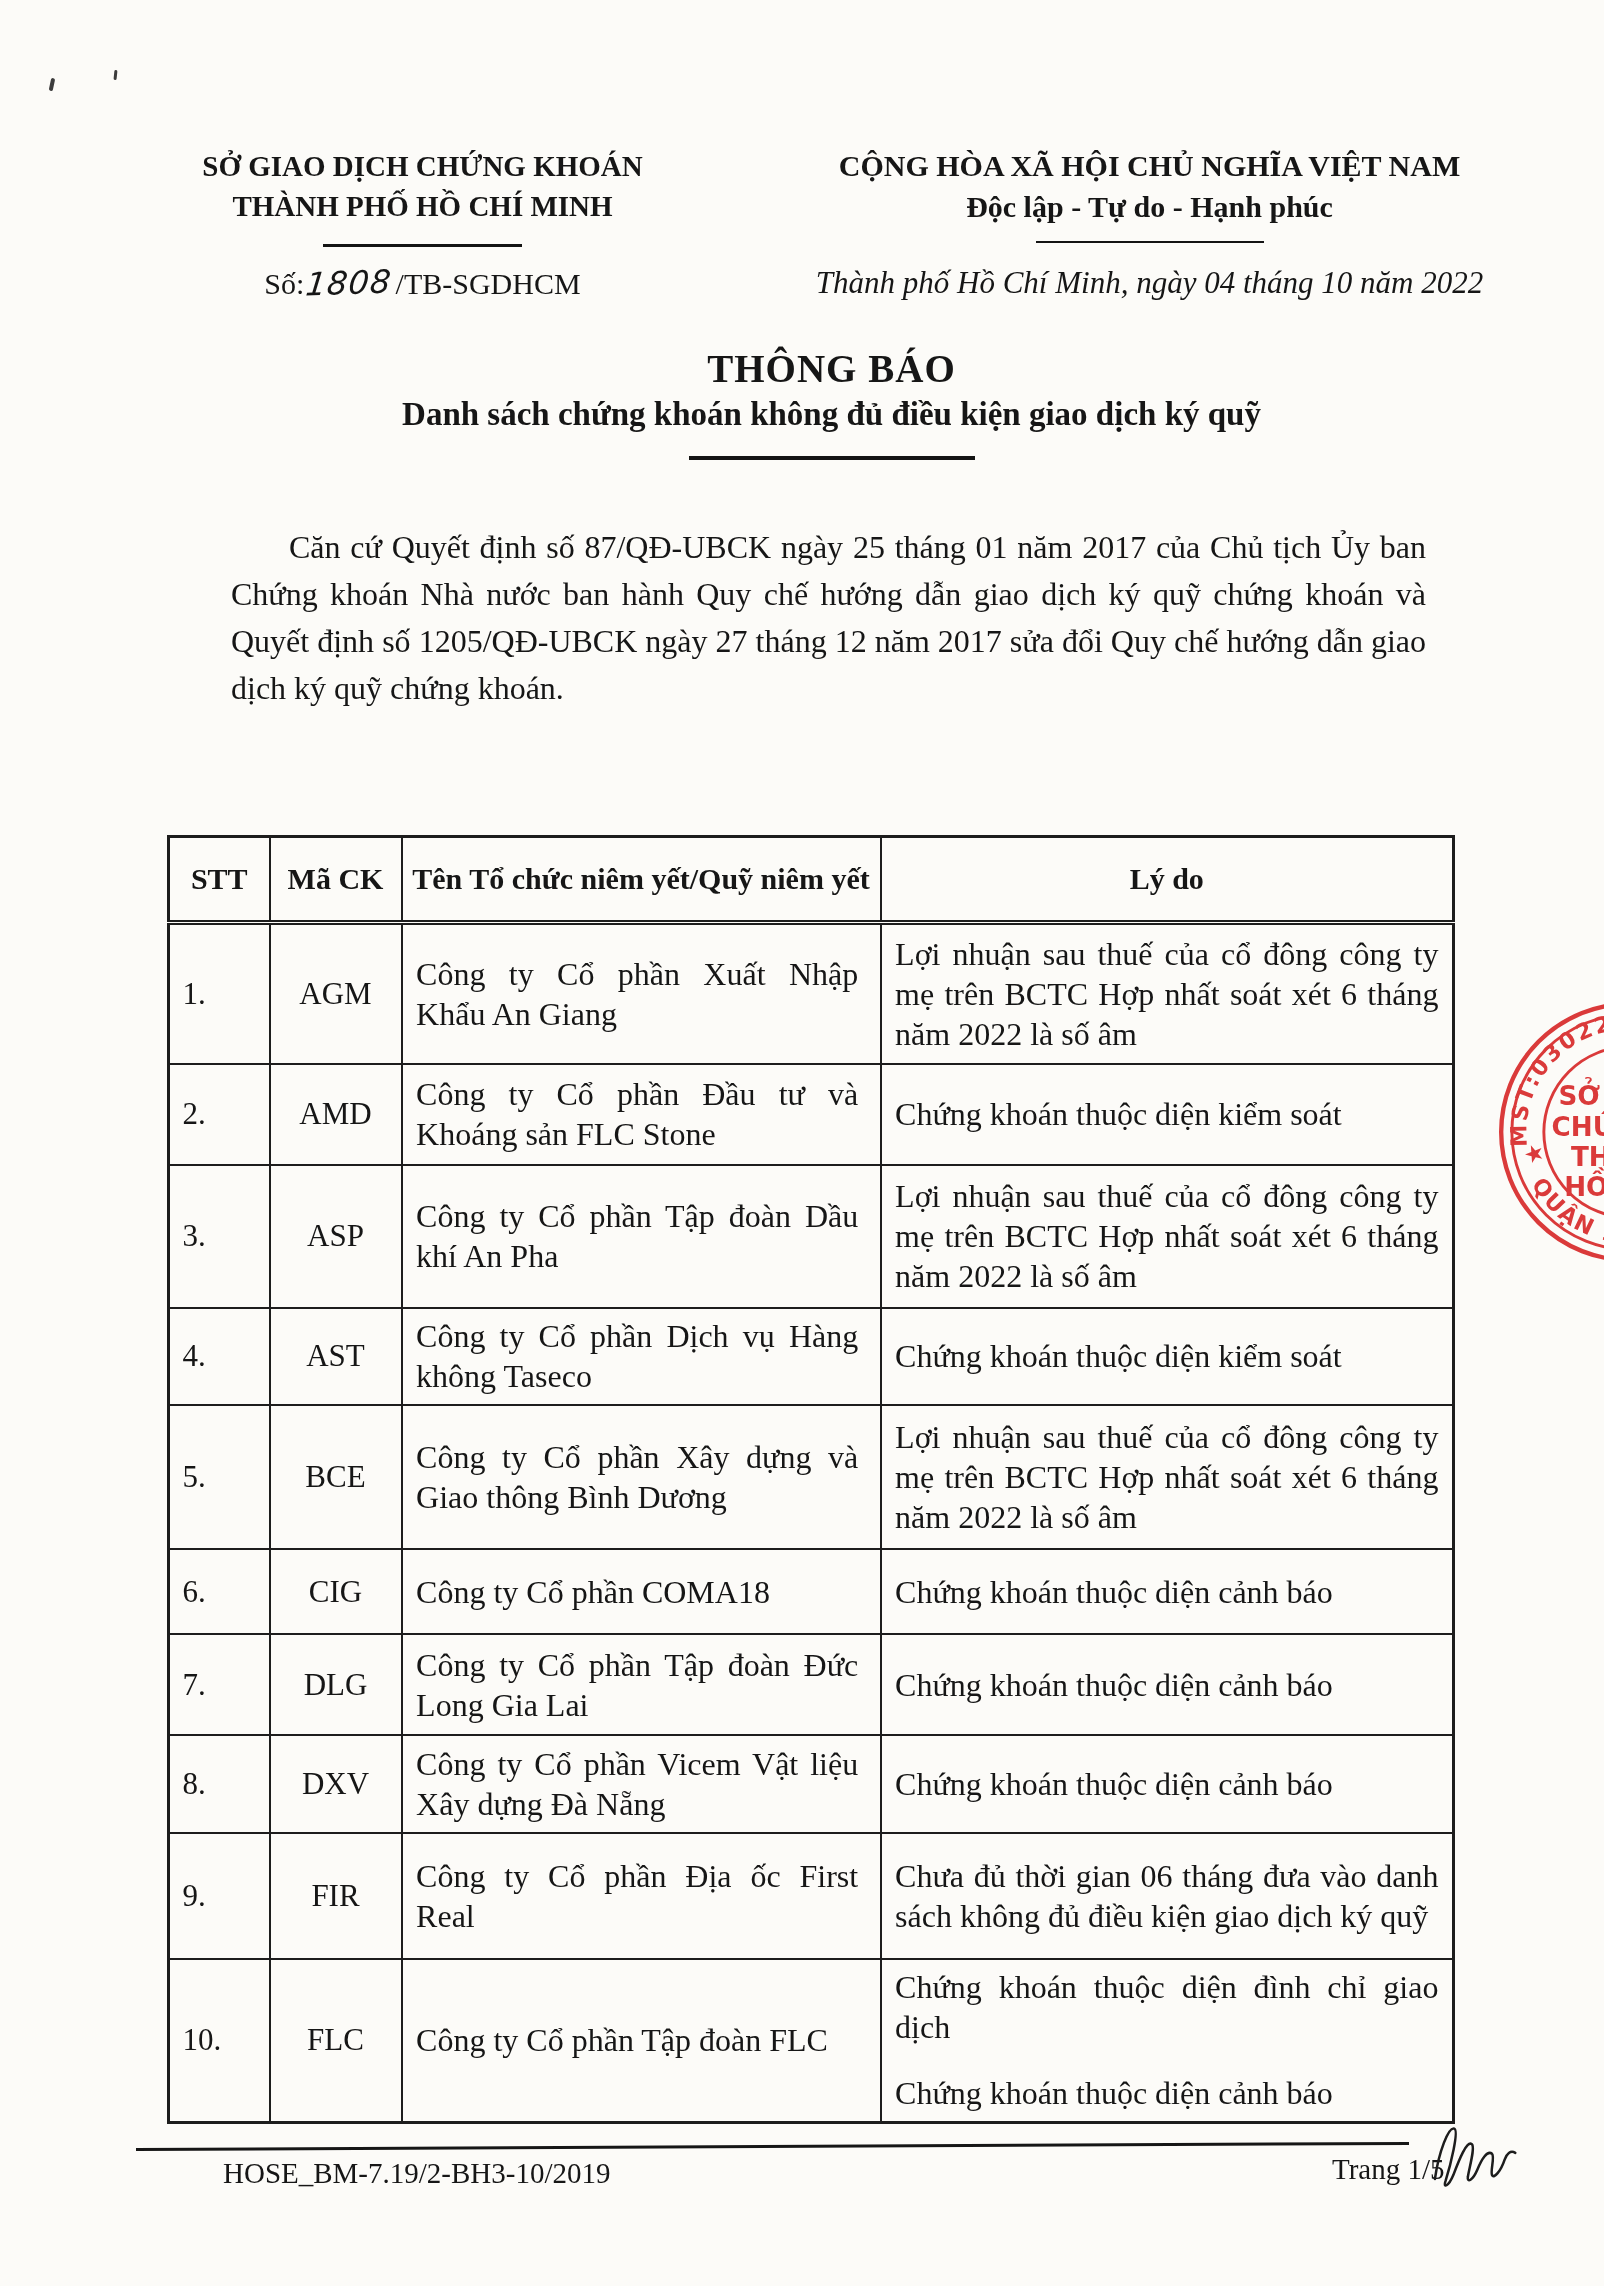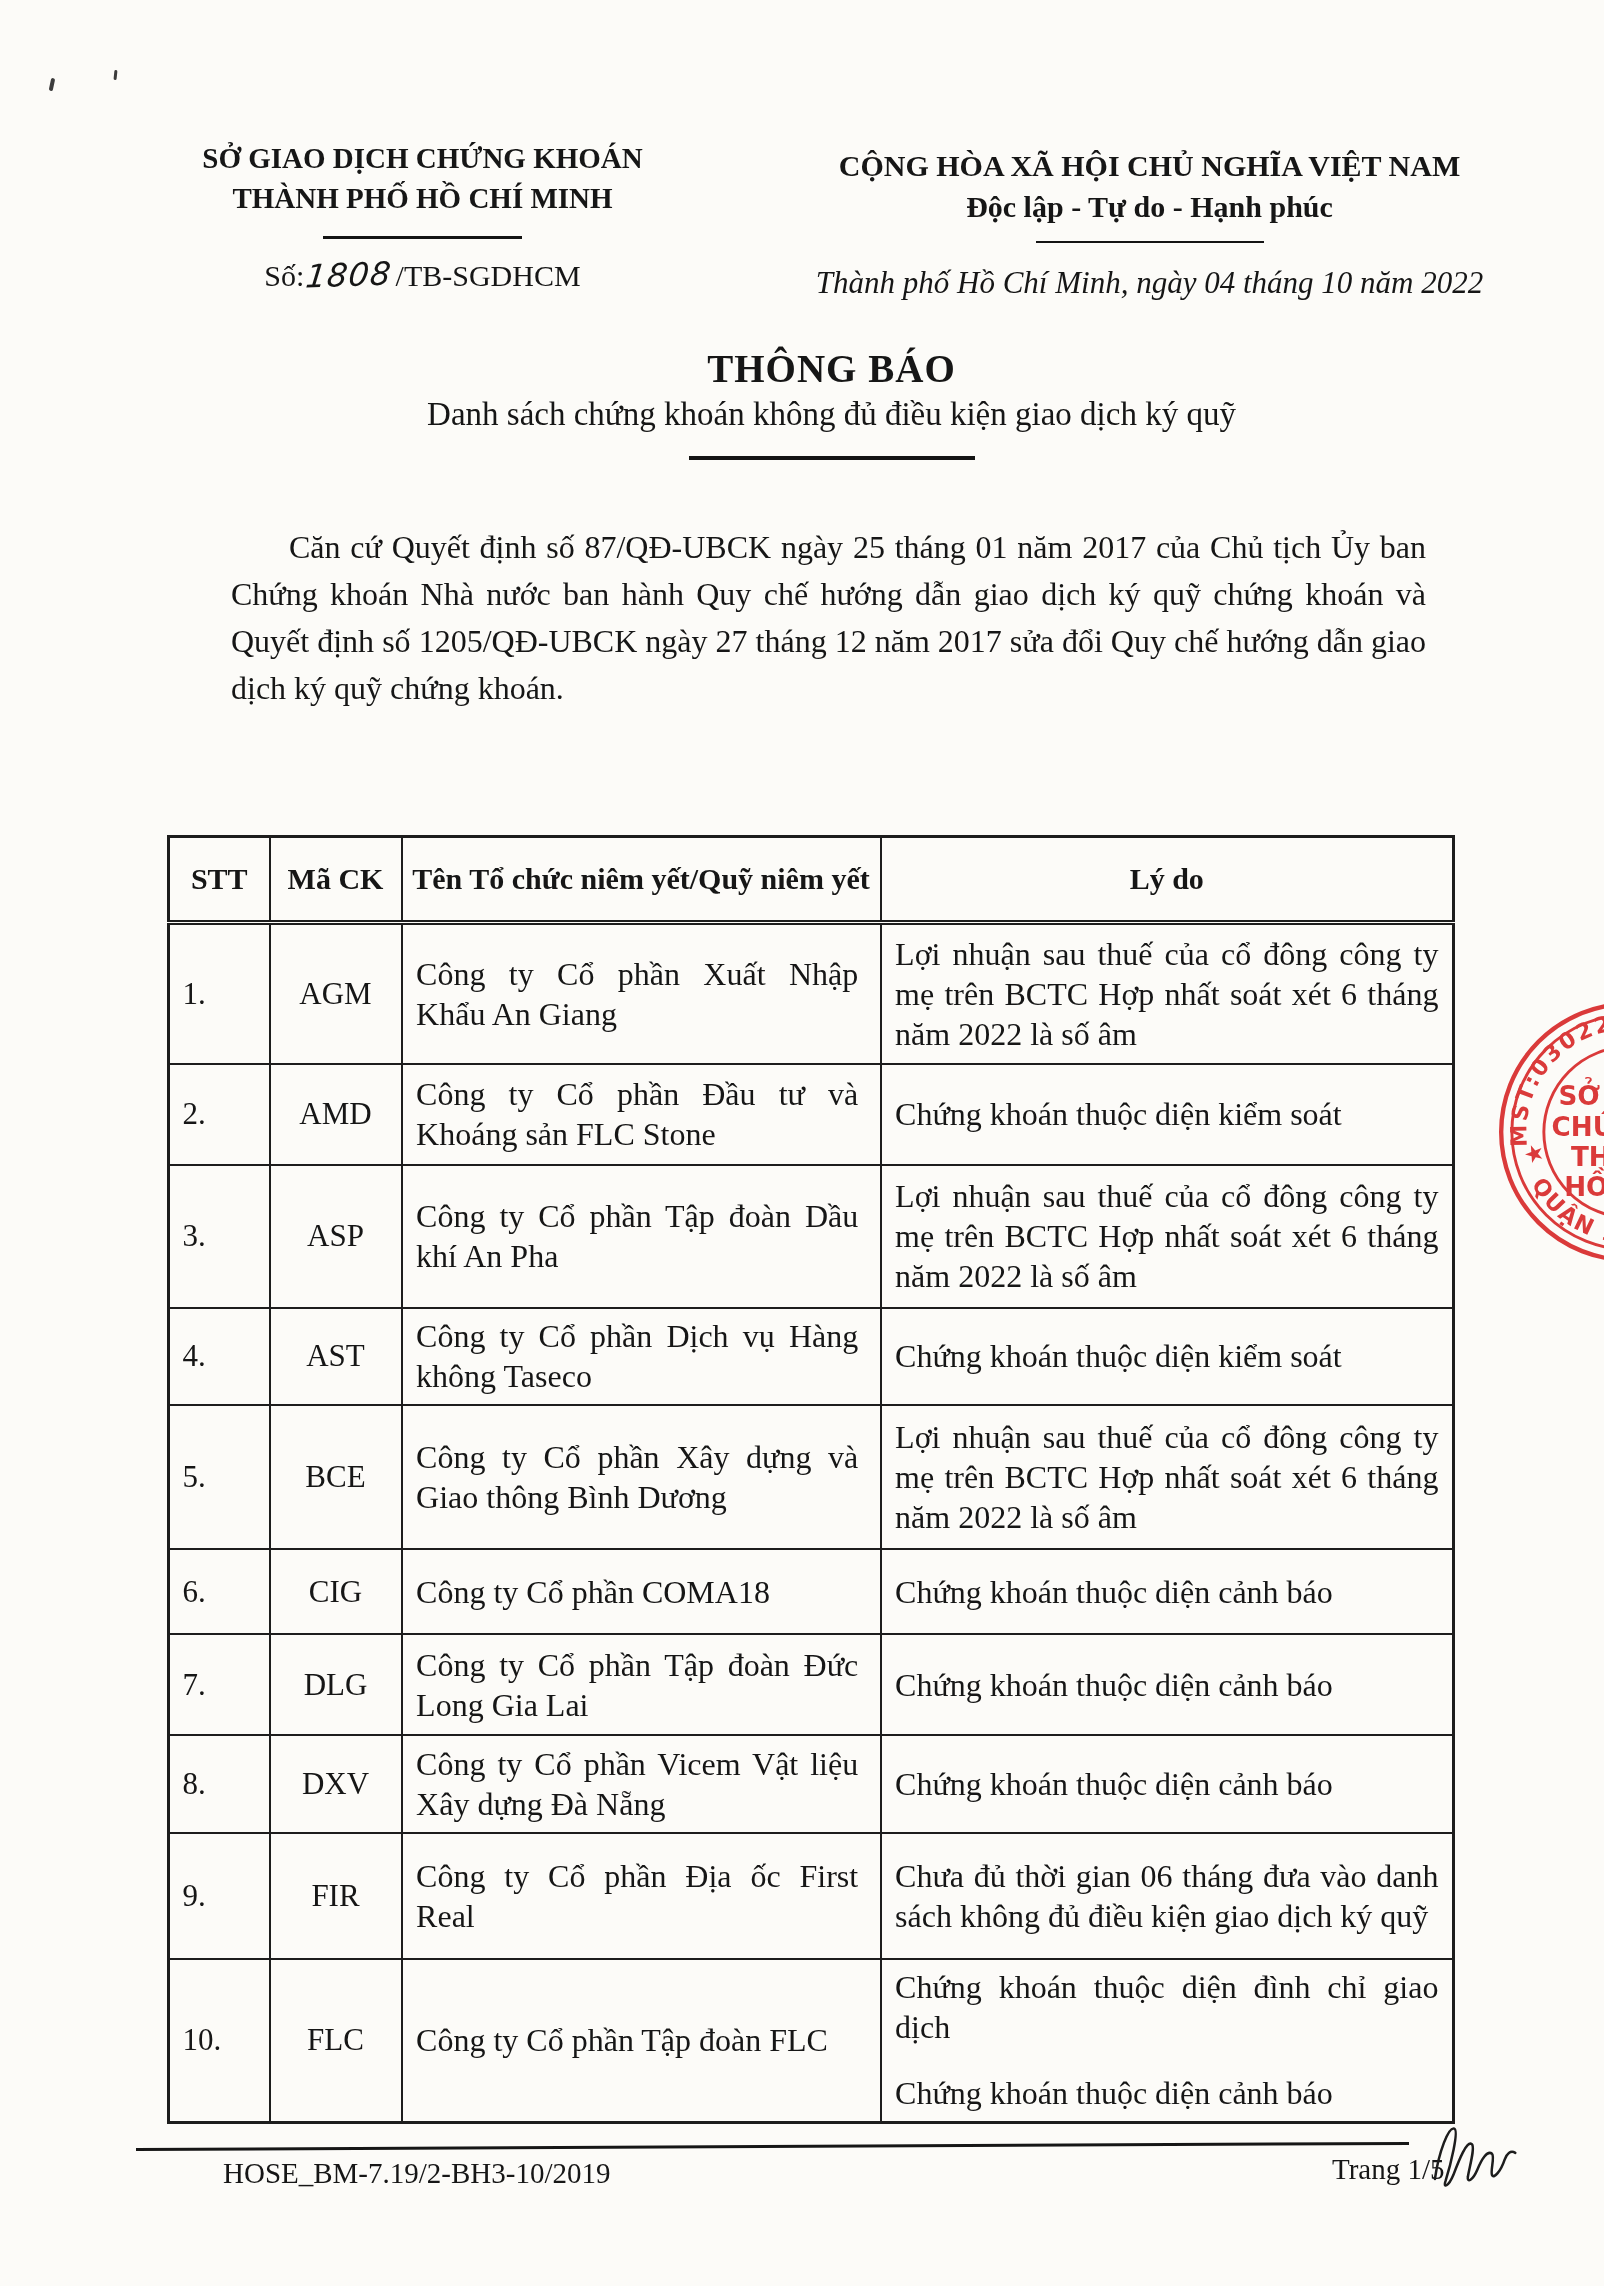--- a/index.html
+++ b/index.html
@@ -7,38 +7,38 @@
     position:relative; width:1604px; height:2286px; margin:0 auto;
     background:#fcfbf8; overflow:hidden; color:#161616;
     font-family:"Liberation Serif","DejaVu Serif",serif;
   }
   
   .speck { position:absolute; background:#3c3c3c; border-radius:1.9px; }
   .speck-a { left:50px; top:78px; width:3.9px; height:12.6px; transform:rotate(12deg); }
   .speck-b { left:114px; top:70px; width:2.9px; height:9.7px; transform:rotate(6deg); }
 
   
-  .hdr-left { position:absolute; left:136px; top:138px; width:573px; text-align:center; }
+  .hdr-left { position:absolute; left:136px; top:146px; width:573px; text-align:center; }
   .hdr-left .l1, .hdr-left .l2 { font-weight:bold; font-size:29px; line-height:40px; }
   .hdr-rule { width:199px; height:2.9px; background:#141414; margin:18.4px auto 0; }
   .doc-number { margin-top:16.5px; font-size:30px; }
   .handwritten {
     display:inline-block; font-family:"DejaVu Sans",sans-serif; font-style:italic;
     font-size:32px; letter-spacing:1px; transform:skewX(-8deg) rotate(-2deg); margin:0 3.9px 0 1.9px;
   }
   .hdr-right { position:absolute; left:776px; top:146px; width:747px; text-align:center; }
   .hdr-right .l1 { font-weight:bold; font-size:30px; line-height:40px; }
   .hdr-right .l2 { font-weight:bold; font-size:30px; line-height:41px; }
   .hdr-rule-r { width:228px; height:2.9px; background:#141414; margin:13.6px auto 0; }
   .dateline { margin-top:21.3px; font-style:italic; font-size:31px; white-space:nowrap; }
 
   
   .title-block { position:absolute; left:219px; top:347px; width:1225px; text-align:center; }
   .doc-title { font-size:39px; font-weight:bold; line-height:43px; letter-spacing:1px; }
-  .doc-subtitle { font-size:33px; font-weight:normal; line-height:41px; margin-top:3.9px; }
+  .doc-subtitle { font-size:33px; font-weight:bold; line-height:41px; margin-top:3.9px; }
   .title-rule { width:286px; height:3.4px; background:#141414; margin:21.3px auto 0; }
 
   
   .body-text { position:absolute; left:215px; top:508px; width:1227px;
     font-size:32px; line-height:47px; text-align:justify; }
   .body-text p { margin:16px; text-indent:58px; }
 
   
   .margin-table { position:absolute; left:167px; top:835px; width:1286px;
     border-collapse:collapse; table-layout:fixed; font-size:32px; }

